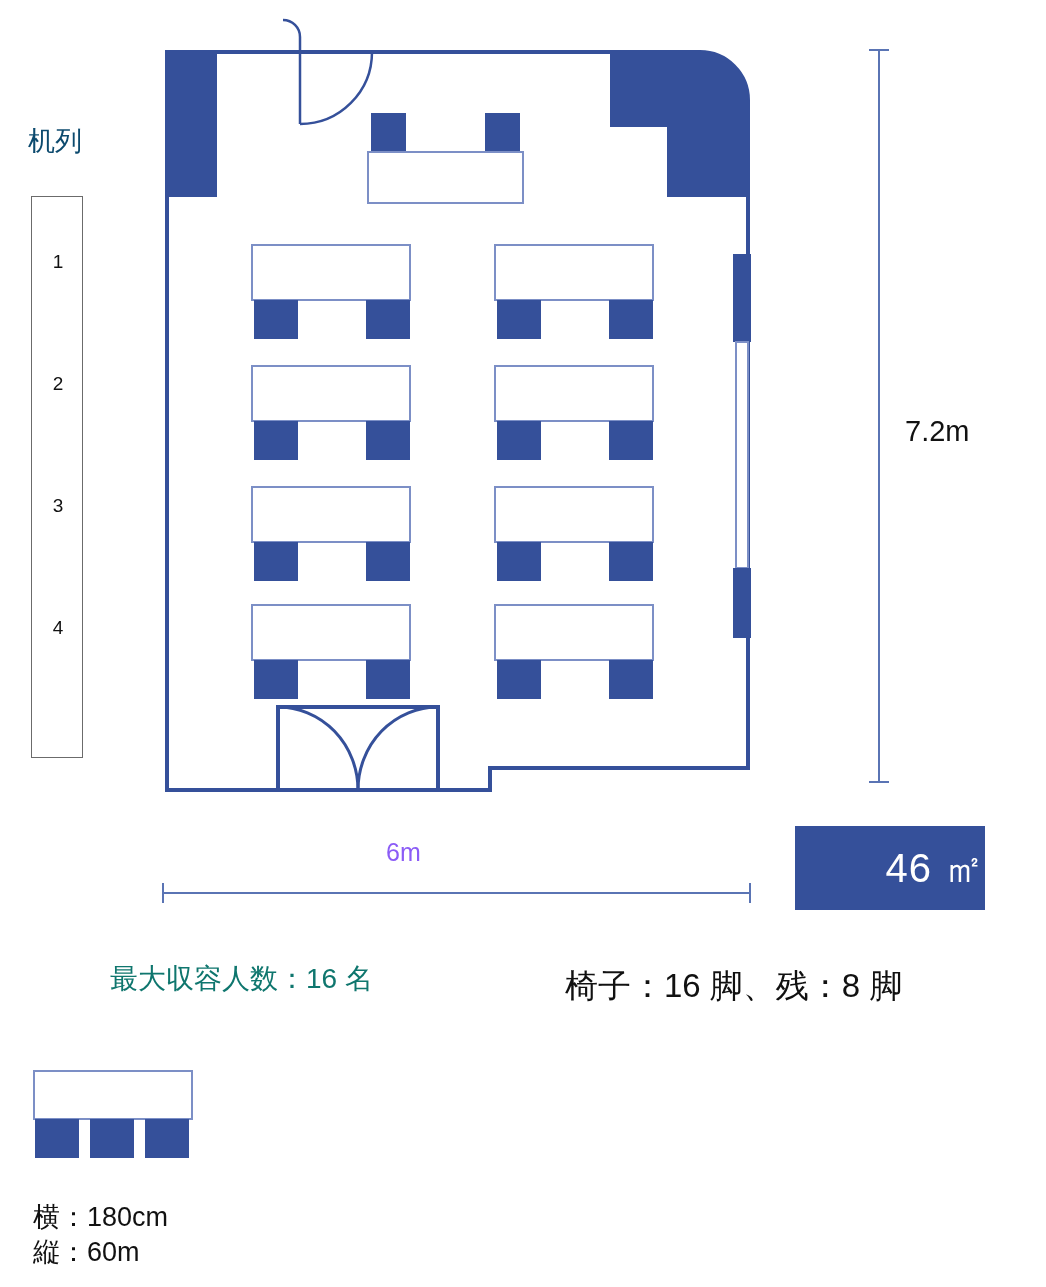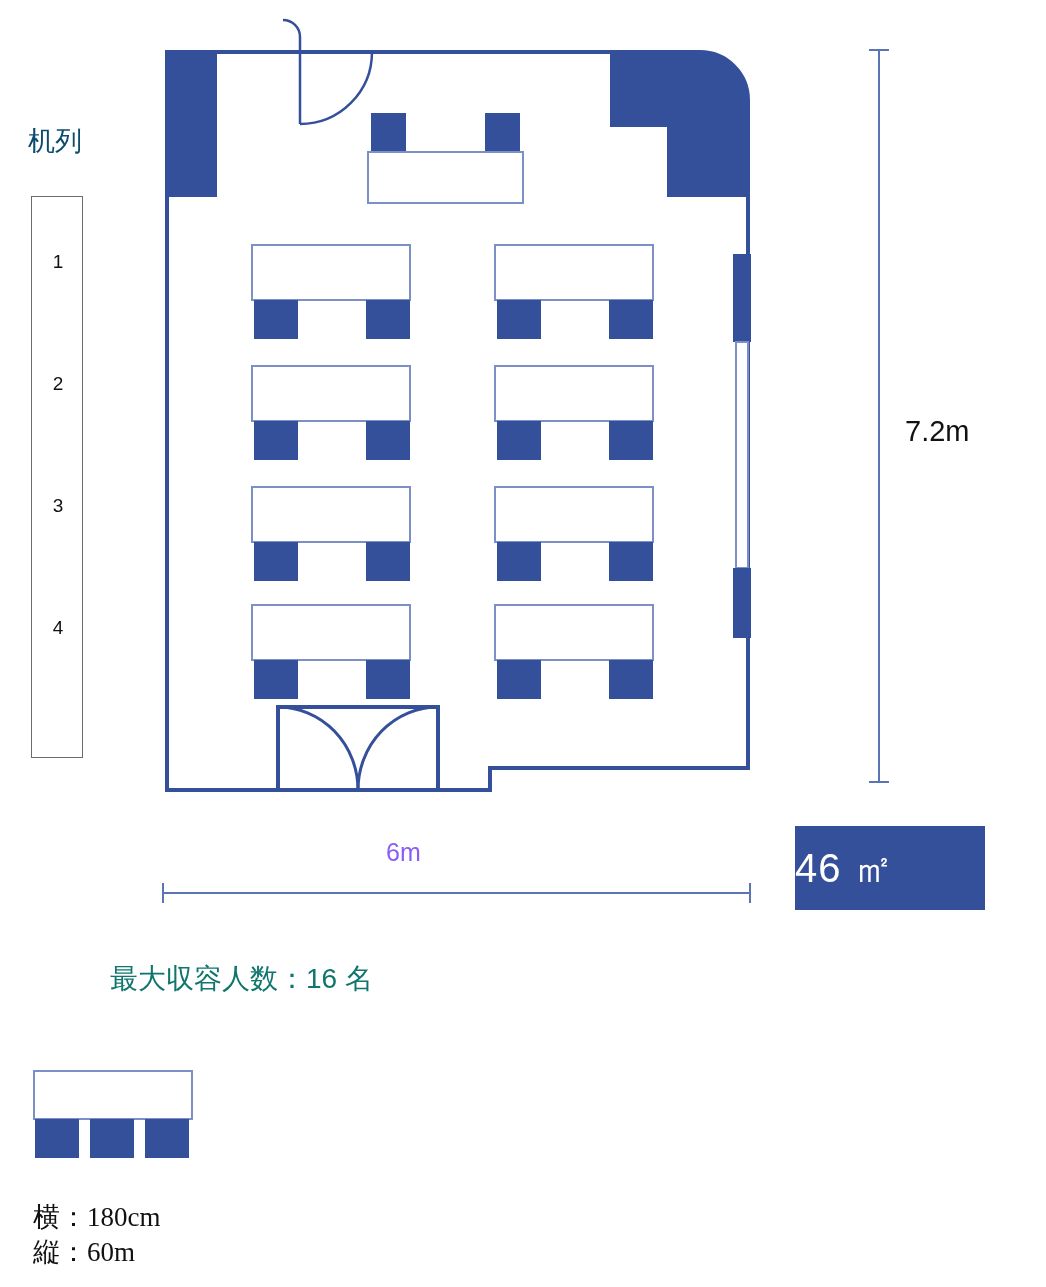--- a/index.html
+++ b/index.html
@@ -45,21 +45,21 @@
   #dim-horizontal-label{
     left:386px;top:838px;
     font-size:25px;color:#8b5cf6;white-space:nowrap;
   }
 
   
   #area-badge{
     left:795px;top:826px;
     width:190px;height:84px;
     background:#35509A;
-    display:flex;align-items:center;justify-content:flex-start;
+    display:flex;align-items:center;justify-content:flex-end;
   }
   #area-badge-text{
     color:#ffffff;font-size:40px;line-height:1;
     letter-spacing:1px;white-space:nowrap;
   }
 
   
   #capacity-text{
     left:110px;top:963px;
     font-size:28px;line-height:1.15;
@@ -69,21 +69,21 @@
     left:565px;top:963px;
     font-size:33px;line-height:1.42;
     color:#111;white-space:nowrap;
   }
   #inventory-list div{white-space:nowrap;}
 
   
   #desk-legend{left:33px;top:1070px;width:160px;height:102px;}
   #desk-legend-dims{
     left:33px;top:1200px;
-    font-size:27px;line-height:1.28;color:#111;font-family:Liberation Serif, serif;
+    font-size:27px;line-height:1.28;color:#111;
   }
   #desk-legend-dims div{white-space:nowrap;}
 </style>
 </head>
 <body>
 
 <div class="abs" id="row-legend-title">机列</div>
 
 <div class="abs" id="row-legend-box">
   <div class="row-num" style="top:54px;">1</div>
@@ -191,20 +191,21 @@
 
 <div class="abs" id="dim-horizontal-label">6m</div>
 
 <div class="abs" id="area-badge">
   <span id="area-badge-text">46 ㎡</span>
 </div>
 
 <div class="abs" id="capacity-text">最大収容人数：16 名</div>
 
 <div class="abs" id="inventory-list">
+  <div>椅子：16 脚、残：8 脚</div>
 </div>
 
 <svg class="abs" id="desk-legend" width="160" height="102" viewBox="0 0 160 102">
   <rect x="1" y="1" width="158" height="48" fill="#ffffff" stroke="#7C8FC6" stroke-width="2"></rect>
   <rect x="2" y="49" width="44" height="39" fill="#35509A"></rect>
   <rect x="57" y="49" width="44" height="39" fill="#35509A"></rect>
   <rect x="112" y="49" width="44" height="39" fill="#35509A"></rect>
 </svg>
 
 <div class="abs" id="desk-legend-dims">

